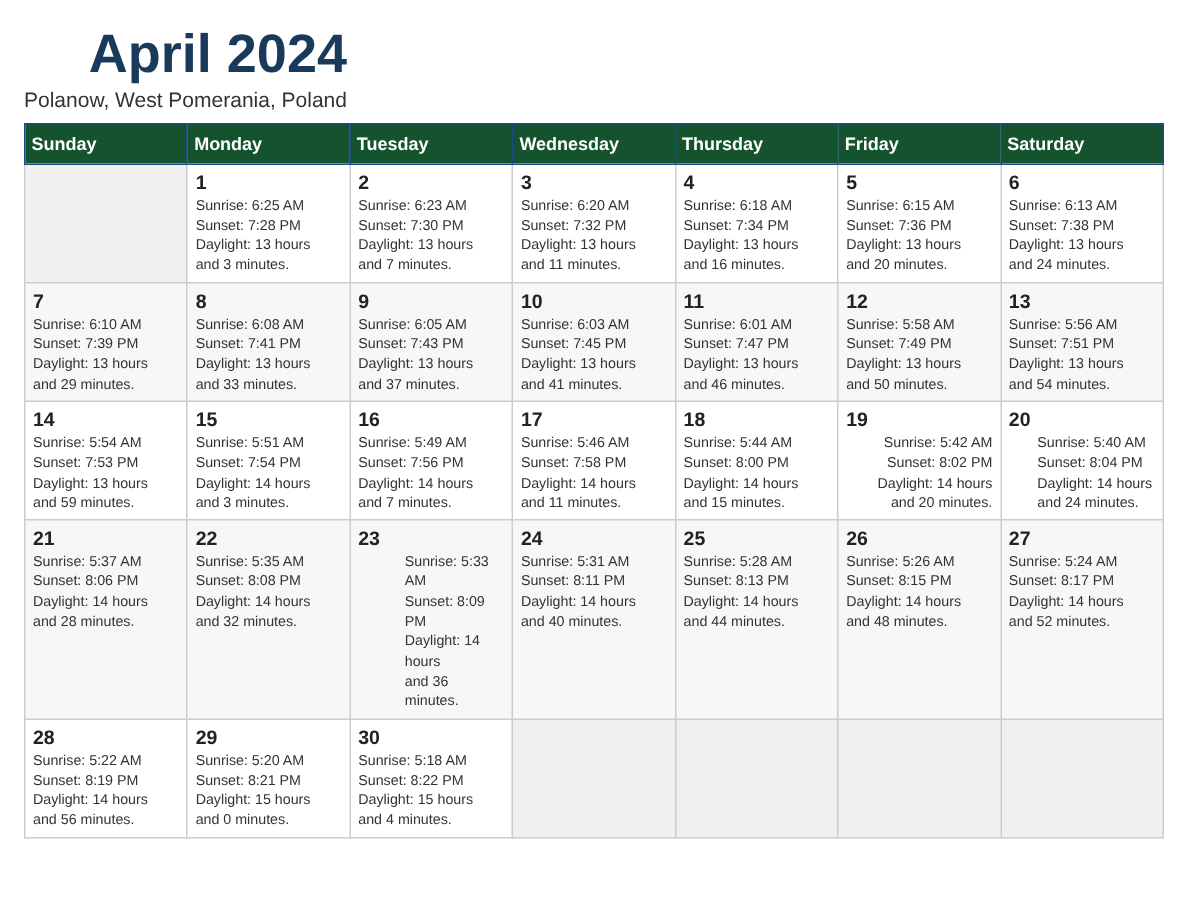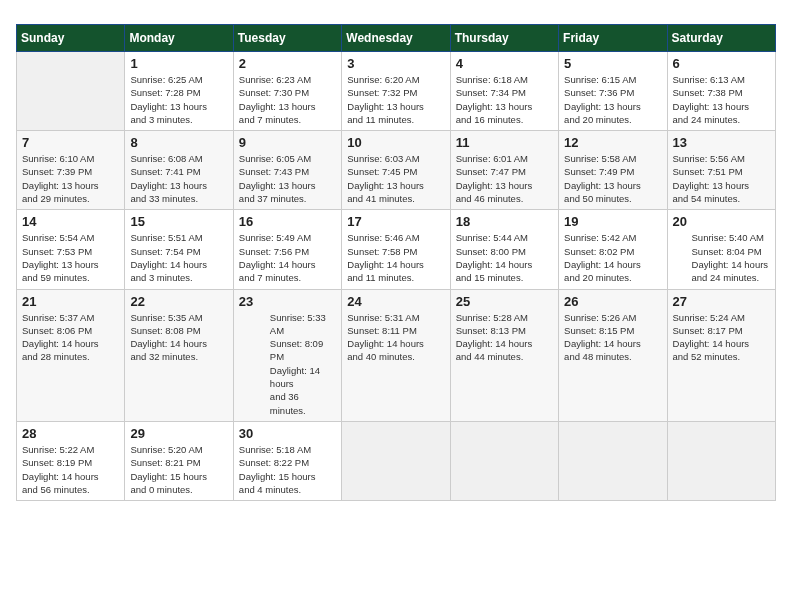--- a/index.html
+++ b/index.html
@@ -83,20 +83,22 @@
     }
     .empty-cell {
       background: #f0f0f0 !important;
     }
   </style>
 </head>
 <body>
 
 <div class="header">
   <div class="title-block">
+    <div class="month-title">April 2024</div>
+    <div class="location">Polanow, West Pomerania, Poland</div>
   </div>
 </div>
 
 <table class="calendar">
   <thead>
     <tr id="weekday-header">
     <th>Sunday</th>
         <th>Monday</th>
         <th>Tuesday</th>
         <th>Wednesday</th>
@@ -233,21 +235,21 @@
         </td>
         <td>
           <div class="day-num">18</div>
           <div class="day-info" style="white-space: pre-line;">Sunrise: 5:44 AM
 Sunset: 8:00 PM
 Daylight: 14 hours
 and 15 minutes.</div>
         </td>
         <td>
           <div class="day-num">19</div>
-          <div class="day-info" style="white-space: pre-line;">Sunrise: 5:42 AM
+          <div class="day-info" style="white-space: pre-line; text-align: right;">Sunrise: 5:42 AM
 Sunset: 8:02 PM
 Daylight: 14 hours
 and 20 minutes.</div>
         </td>
         <td>
           <div class="day-num">20</div>
           <div class="day-info" style="white-space: pre-line; margin-left: 19px;">Sunrise: 5:40 AM
 Sunset: 8:04 PM
 Daylight: 14 hours
 and 24 minutes.</div>

